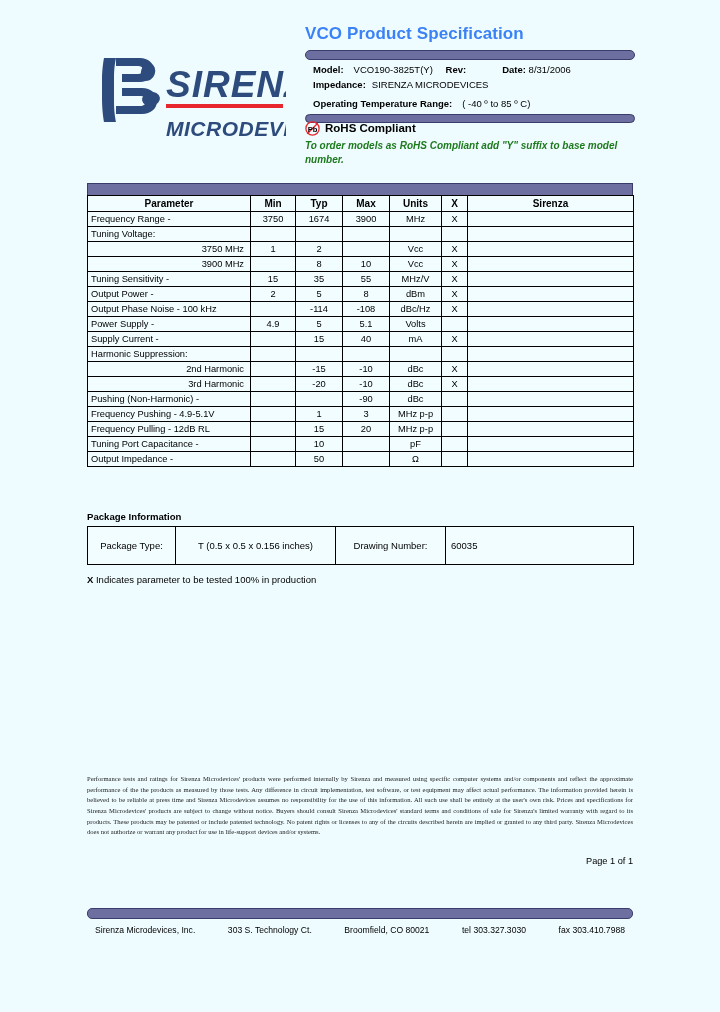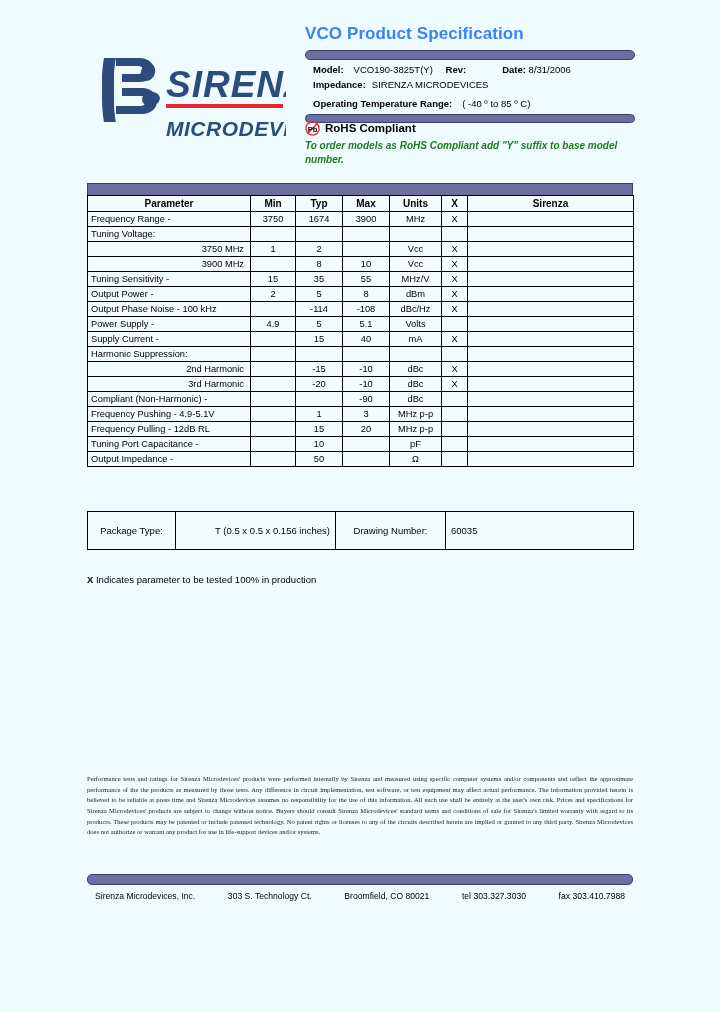--- a/index.html
+++ b/index.html
@@ -174,21 +174,21 @@
   }
   table.pkg td {
     border: 1px solid #000;
     font-size: 9.5px;
     height: 19px;
     padding: 13px 5px;
     box-sizing: border-box;
     background: #f2fdff;
   }
   .pkg-lbl { width: 88px; text-align: center; }
-  .pkg-val { width: 160px; text-align: right; }
+  .pkg-val { width: 160px; text-align: center; }
   .drw-lbl { width: 110px; text-align: center; }
   .drw-val { width: 188px; text-align: left; }
 
   
   .comments-section {
     position: absolute;
     left: 87px;
     top: 568px;
     width: 546px;
   }
@@ -216,21 +216,21 @@
     top: 856px;
     width: 546px;
     text-align: right;
     font-size: 9.2px;
   }
 
   
   .footer {
     position: absolute;
     left: 87px;
-    top: 874px;
+    top: 908px;
     width: 546px;
   }
   .footer-bar {
     height: 11px;
     background: #6d6fa0;
     border: 1px solid #3a3c6b;
     border-radius: 5px;
     box-sizing: border-box;
   }
   .footer-info {
@@ -427,21 +427,21 @@
           <tr>
             <td class="p-name indent">3rd Harmonic</td>
             <td class="num"></td>
             <td class="num">-20</td>
             <td class="num">-10</td>
             <td class="unit">dBc</td>
             <td class="xcol">X</td>
             <td class="remark"></td>
           </tr>
           <tr>
-            <td class="p-name">Compliant (Non-Harmonic) -</td>
+            <td class="p-name">Pushing (Non-Harmonic) -</td>
             <td class="num"></td>
             <td class="num"></td>
             <td class="num">-90</td>
             <td class="unit">dBc</td>
             <td class="xcol"></td>
             <td class="remark"></td>
           </tr>
           <tr>
             <td class="p-name">Frequency Pushing - 4.9-5.1V</td>
             <td class="num"></td>
@@ -476,20 +476,21 @@
             <td class="num"></td>
             <td class="unit">Ω</td>
             <td class="xcol"></td>
             <td class="remark"></td>
           </tr>
         </tbody>
     </table>
   </div>
 
   <div class="pkg-section">
+    <div class="sec-title">Package Information</div>
     <table class="pkg">
       <tbody>
           <tr>
         <td class="pkg-lbl">Package Type:</td>
         <td class="pkg-val">T (0.5 x 0.5 x 0.156 inches)</td>
         <td class="drw-lbl">Drawing Number:</td>
         <td class="drw-val">60035</td>
       </tr>
     </tbody>
       </table>
@@ -497,20 +498,21 @@
 
   <div class="comments-section">
     <div class="comment-line">
       <span class="x-mark">X</span>
       <span>Indicates parameter to be tested 100% in production</span>
     </div>
   </div>
 
   <div class="disclaimer">Performance tests and ratings for Sirenza Microdevices' products were performed internally by Sirenza and measured using specific computer systems and/or components and reflect the approximate performance of the the products as measured by those tests. Any difference in circuit implementation, test software, or test equipment may affect actual performance. The information provided herein is believed to be reliable at press time and Sirenza Microdevices assumes no responsibility for the use of this information. All such use shall be entirely at the user's own risk. Prices and specifications for Sirenza Microdevices' products are subject to change without notice. Buyers should consult Sirenza Microdevices' standard terms and conditions of sale for Sirenza's limited warranty with regard to its products. These products may be patented or include patented technology. No patent rights or licenses to any of the circuits described herein are implied or granted to any third party. Sirenza Microdevices does not authorize or warrant any product for use in life-support devices and/or systems.</div>
 
+  <div class="page-num">Page 1 of 1</div>
 
   <div class="footer">
     <div class="footer-bar"></div>
     <div class="footer-info">
       <span>Sirenza Microdevices, Inc.</span>
       <span>303 S. Technology Ct.</span>
       <span>Broomfield, CO 80021</span>
       <span>tel 303.327.3030</span>
       <span>fax 303.410.7988</span>
     </div>

